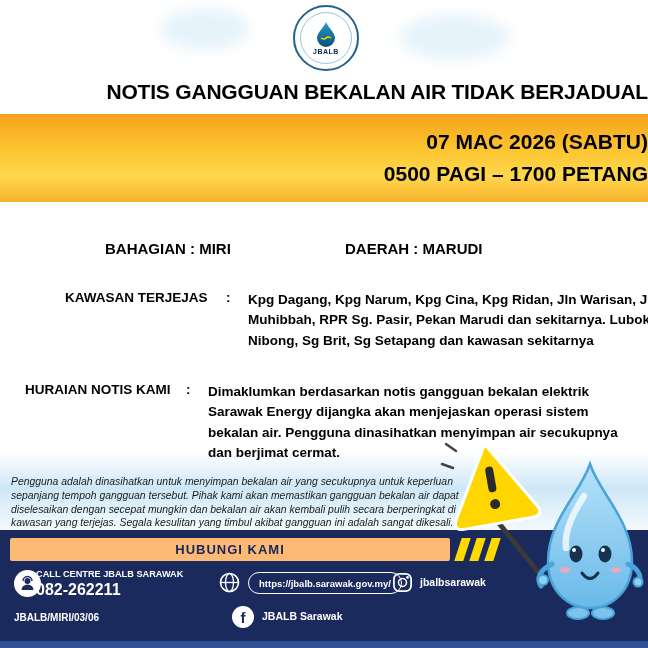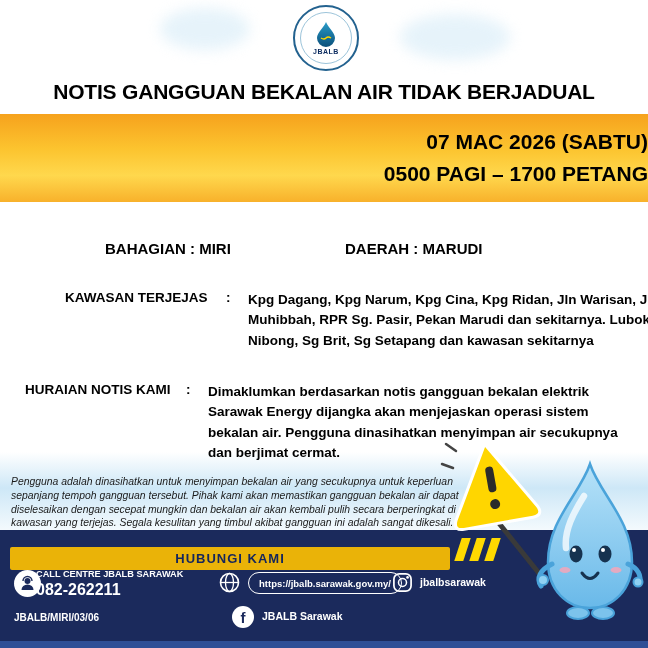--- a/index.html
+++ b/index.html
@@ -15,21 +15,21 @@
     position:absolute;left:0;top:452px;width:648px;height:80px;z-index:0;
     background:linear-gradient(180deg,rgba(190,225,245,0) 0%,rgba(165,212,240,.55) 45%,rgba(190,225,245,.15) 100%);
   }
   
   .logo{position:absolute;left:293px;top:5px;width:62px;height:62px;border-radius:50%;
     background:#fff;border:2px solid #23628f;display:flex;align-items:center;justify-content:center;z-index:3;}
   .logo .inner{width:50px;height:50px;border-radius:50%;border:1px solid #9cc4da;
     display:flex;flex-direction:column;align-items:center;justify-content:center;}
   .logo-label{font-size:7px;font-weight:bold;color:#0a2a5e;letter-spacing:.5px;margin-top:1px;}
   
-  .title{position:absolute;left:0;top:80px;width:648px;text-align:center;
+  .title{position:absolute;left:0;top:80px;width:648px;text-align:right;
     font-size:21px;font-weight:900;letter-spacing:-.2px;color:#000;z-index:2;}
   
   .banner{position:absolute;left:0;top:114px;width:648px;height:88px;
     background:linear-gradient(180deg,#f6a21d 0%,#fcc42f 40%,#ffd84d 70%,#f8b12b 100%);
     display:flex;flex-direction:column;align-items:flex-end;justify-content:center;gap:8px;z-index:1;}
   .banner .line{font-size:21px;font-weight:900;color:#000;}
   
   .loc{position:absolute;top:240px;font-size:15px;font-weight:900;color:#000;z-index:2;}
   .loc.bahagian{left:105px;}
   .loc.daerah{left:345px;}
@@ -37,22 +37,22 @@
   .dlabel{position:absolute;left:25px;width:158px;font-size:13.5px;font-weight:900;z-index:2;}
   .dcolon{position:absolute;left:186px;font-size:13.5px;font-weight:900;z-index:2;}
   .dtext{position:absolute;left:208px;width:414px;font-size:13.5px;font-weight:bold;line-height:1.5;z-index:2;}
   .row-kawasan{top:290px;padding-left:40px;}
   .row-huraian{top:382px;}
   
   .disclaimer{position:absolute;left:10px;top:474px;width:452px;margin:1px;
     font-size:10.4px;font-style:italic;font-weight:400;line-height:1.33;color:#1a1a1a;z-index:2;}
   
   .footer{position:absolute;left:0;top:530px;width:648px;height:118px;background:#1b2a5c;z-index:3;}
-  .ribbon{position:absolute;left:10px;top:8px;width:440px;height:23px;background:#eab308;border-radius:2px;
-    display:flex;align-items:center;justify-content:center;margin-top:9px;}
+  .ribbon{position:absolute;left:10px;top:8px;width:440px;height:23px;background:#fdba74;border-radius:2px;
+    display:flex;align-items:center;justify-content:center;}
   .ribbon span{font-size:13px;font-weight:900;letter-spacing:1px;color:#15265c;}
   .stripe{position:absolute;top:8px;width:9px;height:23px;background:#ffd900;transform:skewX(-18deg);}
   .stripe.s1{left:458px;}.stripe.s2{left:473px;}.stripe.s3{left:488px;}
   .icon-circle{position:absolute;border-radius:50%;background:#fff;display:flex;align-items:center;justify-content:center;}
   .call-icon{left:14px;top:40px;width:27px;height:27px;}
   .fb-icon{left:232px;top:76px;width:22px;height:22px;}
   .fb-icon span{font-size:15px;font-weight:900;color:#1b2a5c;line-height:1;}
   .globe-icon{position:absolute;left:218px;top:41px;width:23px;height:23px;}
   .ig-icon{position:absolute;left:392px;top:42px;width:21px;height:21px;}
   .call-text{position:absolute;left:36px;top:39px;color:#fff;}

